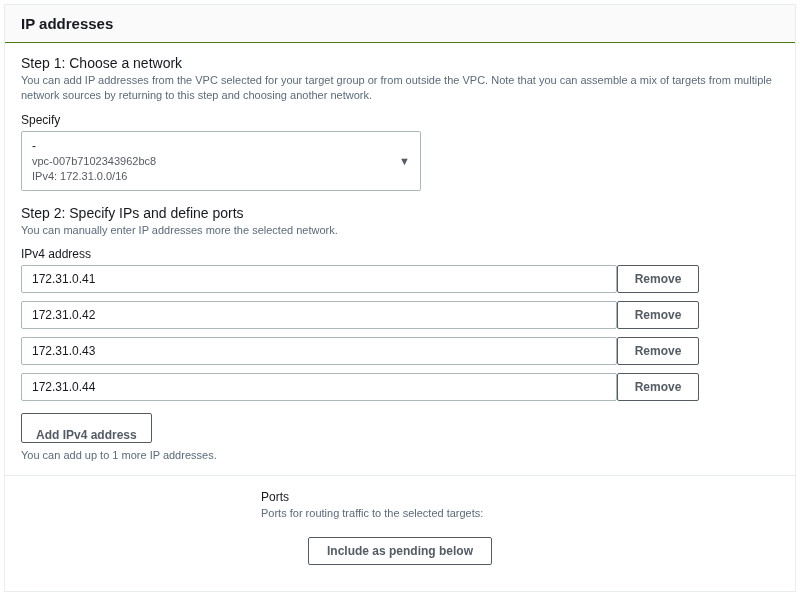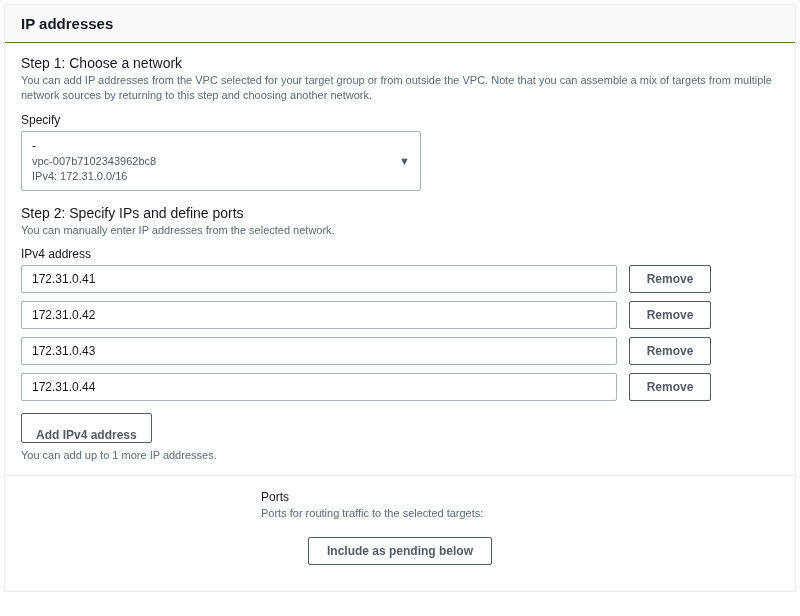--- a/index.html
+++ b/index.html
@@ -66,21 +66,21 @@
   .network-text .dash { font-size: 12px; color:#16191f; }
   .caret {
     font-size: 11px;
     color: #545b64;
     align-self: center;
   }
   .ip-rows { margin-top:4px; }
   .ip-row {
     display: flex;
     align-items: center;
-    gap: 12px;
+    gap: 0;
     margin-bottom: 8px;
   }
   .ip-input {
     flex: 0 0 596px;
     height: 28px;
     border: 1px solid #aab7b8;
     border-radius: 2px;
     padding: 4px 10px;
     font-size: 12px;
     color: #16191f;
@@ -164,21 +164,21 @@
         <div class="dash">-</div>
         <div>vpc-007b7102343962bc8</div>
         <div>IPv4: 172.31.0.0/16</div>
       </div>
       <div class="caret">▼</div>
     </div>
   </div>
 
   <div class="section" style="padding-top:0;">
     <div class="step-title">Step 2: Specify IPs and define ports</div>
-    <div class="desc">You can manually enter IP addresses from the selected network.</div>
+    <div class="desc">You can manually enter IP addresses more the selected network.</div>
     <label class="field-label">IPv4 address</label>
 
     <div class="ip-rows">
       <div class="ip-row">
         <input class="ip-input" value="172.31.0.41" style="">
         <button class="btn btn-remove">Remove</button>
       </div>
       <div class="ip-row">
         <input class="ip-input" value="172.31.0.42" style="">
         <button class="btn btn-remove">Remove</button>

